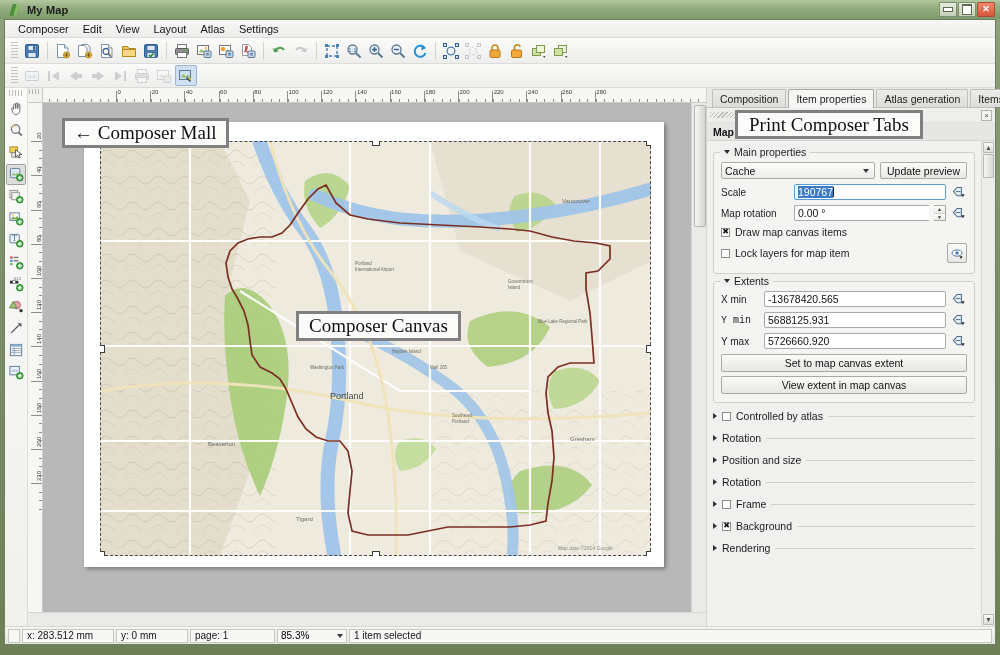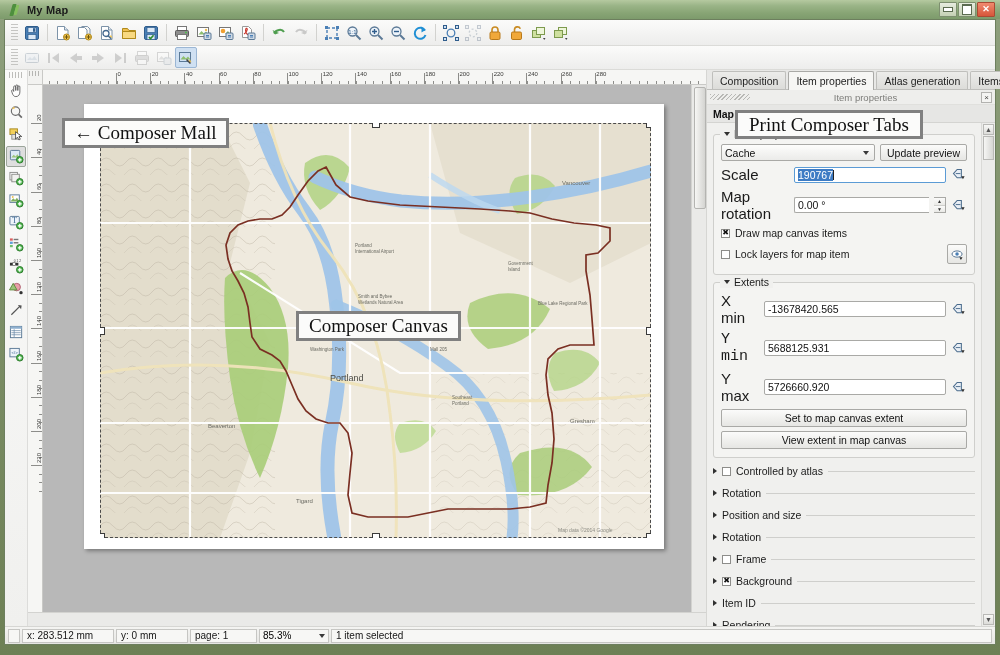--- a/index.html
+++ b/index.html
@@ -133,21 +133,21 @@
   .group{border:1px solid #cfcfcc;border-radius:3px;margin-bottom:7px;padding:6px 7px 8px 7px;
     position:relative;background:#f4f4f2;}
   .grouphdr{position:absolute;top:-7px;left:6px;background:#f0f0ee;padding:0 4px;
     display:flex;align-items:center;gap:4px;font-size:10.5px;color:#1d1d1d;}
   .caret{width:0;height:0;border-left:4px solid #303030;border-top:3.5px solid transparent;
     border-bottom:3.5px solid transparent;}
   .caret.open{border-left:3.5px solid transparent;border-right:3.5px solid transparent;
     border-top:4.5px solid #303030;border-bottom:none;}
 
   .row{display:flex;align-items:center;margin-bottom:5px;gap:5px;}
-  .lbl{font-size:15px;color:#1a1a1a;width:68px;flex:none;}
+  .lbl{font-size:10px;color:#1a1a1a;width:68px;flex:none;}
   .inp{flex:1;height:16px;background:#fff;border:1px solid #a9a9a6;box-sizing:border-box;
     font-size:10.5px;color:#111;padding:0 3px;line-height:14px;border-radius:2px;}
   .inp.focus{border:1px solid #5b9bd5;}
   .inp .selt{background:#3d7bc4;color:#fff;}
   .caretbar{display:inline-block;width:1px;height:10px;background:#222;vertical-align:-1px;}
   .combo{flex:1;height:17px;background:linear-gradient(180deg,#fdfdfc,#ebebe9);
     border:1px solid #a9a9a6;box-sizing:border-box;border-radius:2px;display:flex;align-items:center;
     font-size:10.5px;color:#111;padding:0 3px;justify-content:space-between;}
   .combo .dn{width:0;height:0;border-left:3.5px solid transparent;border-right:3.5px solid transparent;
     border-top:4px solid #3a3a3a;margin-right:2px;}
@@ -168,21 +168,21 @@
     background:linear-gradient(180deg,#fbfbfa,#e6e6e3);display:flex;align-items:center;justify-content:center;}
 
   .collrow{display:flex;align-items:center;gap:5px;margin:0 0 10px 0;font-size:10.5px;color:#1a1a1a;}
   .collrow .line{flex:1;height:1px;background:#cfcfcc;}
 
   
   .statusbar{height:17px;background:linear-gradient(180deg,#f4f4f2,#e6e6e3);
     border-top:1px solid #d6d6d3;display:flex;align-items:center;padding:0 3px;gap:2px;}
   .sfield{height:14px;border:1px solid #c6c6c3;background:#f7f7f5;box-sizing:border-box;
     font-size:10px;color:#151515;display:flex;align-items:center;padding:0 4px;}
-  .sfield.w1{width:92px;} .sfield.w2{width:72px;} .sfield.w3{width:67px;}
+  .sfield.w1{width:92px;} .sfield.w2{width:72px;} .sfield.w3{width:85px;}
   .scombo{width:70px;height:14px;border:1px solid #c6c6c3;background:#f7f7f5;box-sizing:border-box;
     font-size:10px;display:flex;align-items:center;justify-content:space-between;padding:0 3px;}
   .sfield.grow{flex:1;}
   .sright{width:28px;height:14px;border:1px solid #c6c6c3;background:#f7f7f5;box-sizing:border-box;}
 
   
   .callout{position:absolute;background:#fbfbfa;border:3px solid #808080;
     font-family:"Liberation Serif", serif;color:#111;display:flex;align-items:center;
     justify-content:center;box-sizing:border-box;z-index:50;white-space:nowrap;}
   #co-menus{left:566px;top:31px;height:32px;padding:0 10px;font-size:21px;}
@@ -206,20 +206,28 @@
           <span></span>
         </div>
       <div class="wb close">
           <span>✕</span>
         </div>
     </div>
   </div>
 
   <div class="frame">
 
+    <div class="menubar">
+      <div class="menu-item">Composer</div>
+      <div class="menu-item">Edit</div>
+      <div class="menu-item">View</div>
+      <div class="menu-item">Layout</div>
+      <div class="menu-item">Atlas</div>
+      <div class="menu-item">Settings</div>
+    </div>
 
     <div class="toolbar">
       <div class="grip"></div>
 
       <div class="tbtn">
         <svg width="16" height="16" viewBox="0 0 16 16">
             <rect x="1.5" y="1.5" width="13" height="13" rx="1.5" fill="#4a7fb5" stroke="#2f5d8c"></rect>
             <rect x="4" y="2.5" width="8" height="5" fill="#dce9f6" stroke="#2f5d8c" stroke-width=".7"></rect>
             <rect x="9" y="3.2" width="2" height="3.6" fill="#2f5d8c"></rect>
             <rect x="4" y="9.5" width="8" height="5" fill="#dce9f6" stroke="#2f5d8c" stroke-width=".7"></rect>
@@ -986,25 +994,20 @@
               <span class="line"></span>
             </div>
             <div class="collrow">
               <span class="caret"></span>
               <span class="chk">✖</span>
               <span>Background</span>
               <span class="line"></span>
             </div>
             <div class="collrow">
               <span class="caret"></span>
-              <span>Item ID</span>
-              <span class="line"></span>
-            </div>
-            <div class="collrow">
-              <span class="caret"></span>
               <span>Rendering</span>
               <span class="line"></span>
             </div>
 
           </div>
           <div class="pscroll">
             <div class="arr top">▲</div>
             <div class="tk"></div>
             <div class="arr bot">▼</div>
           </div>

